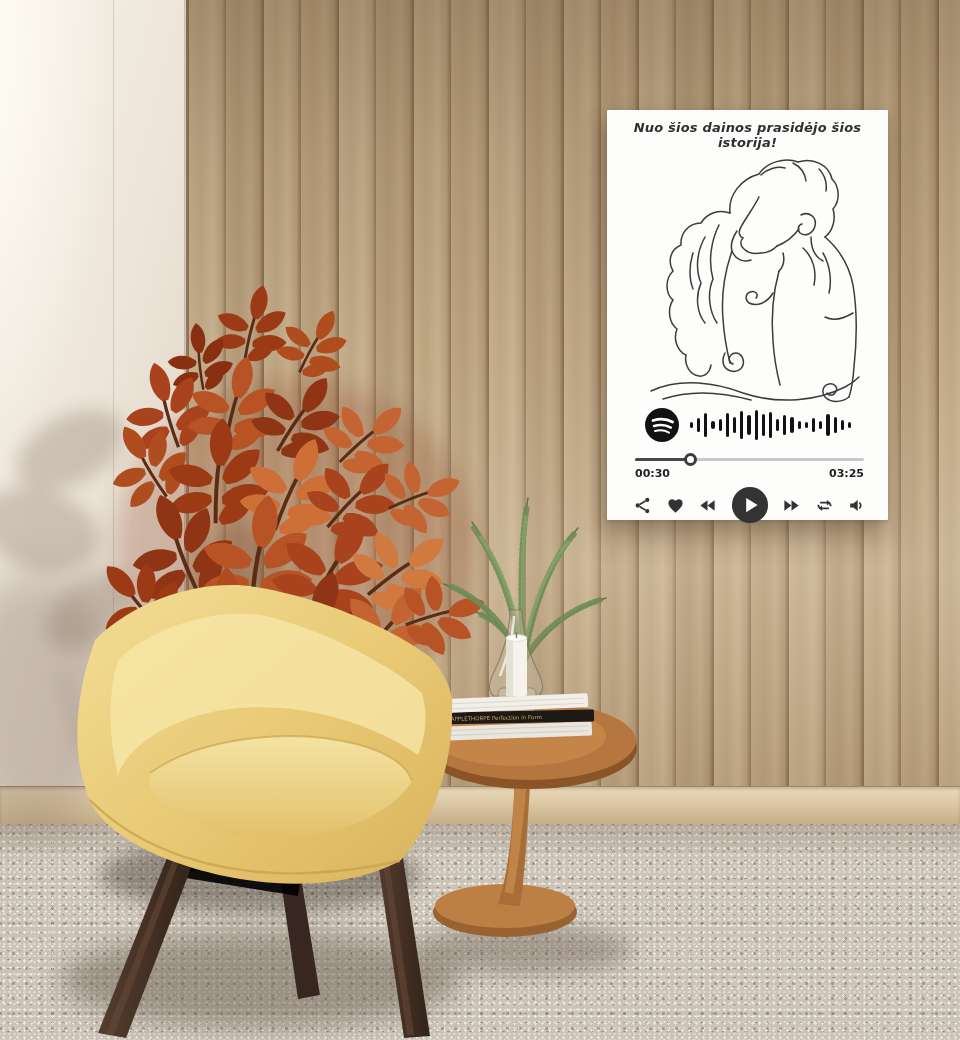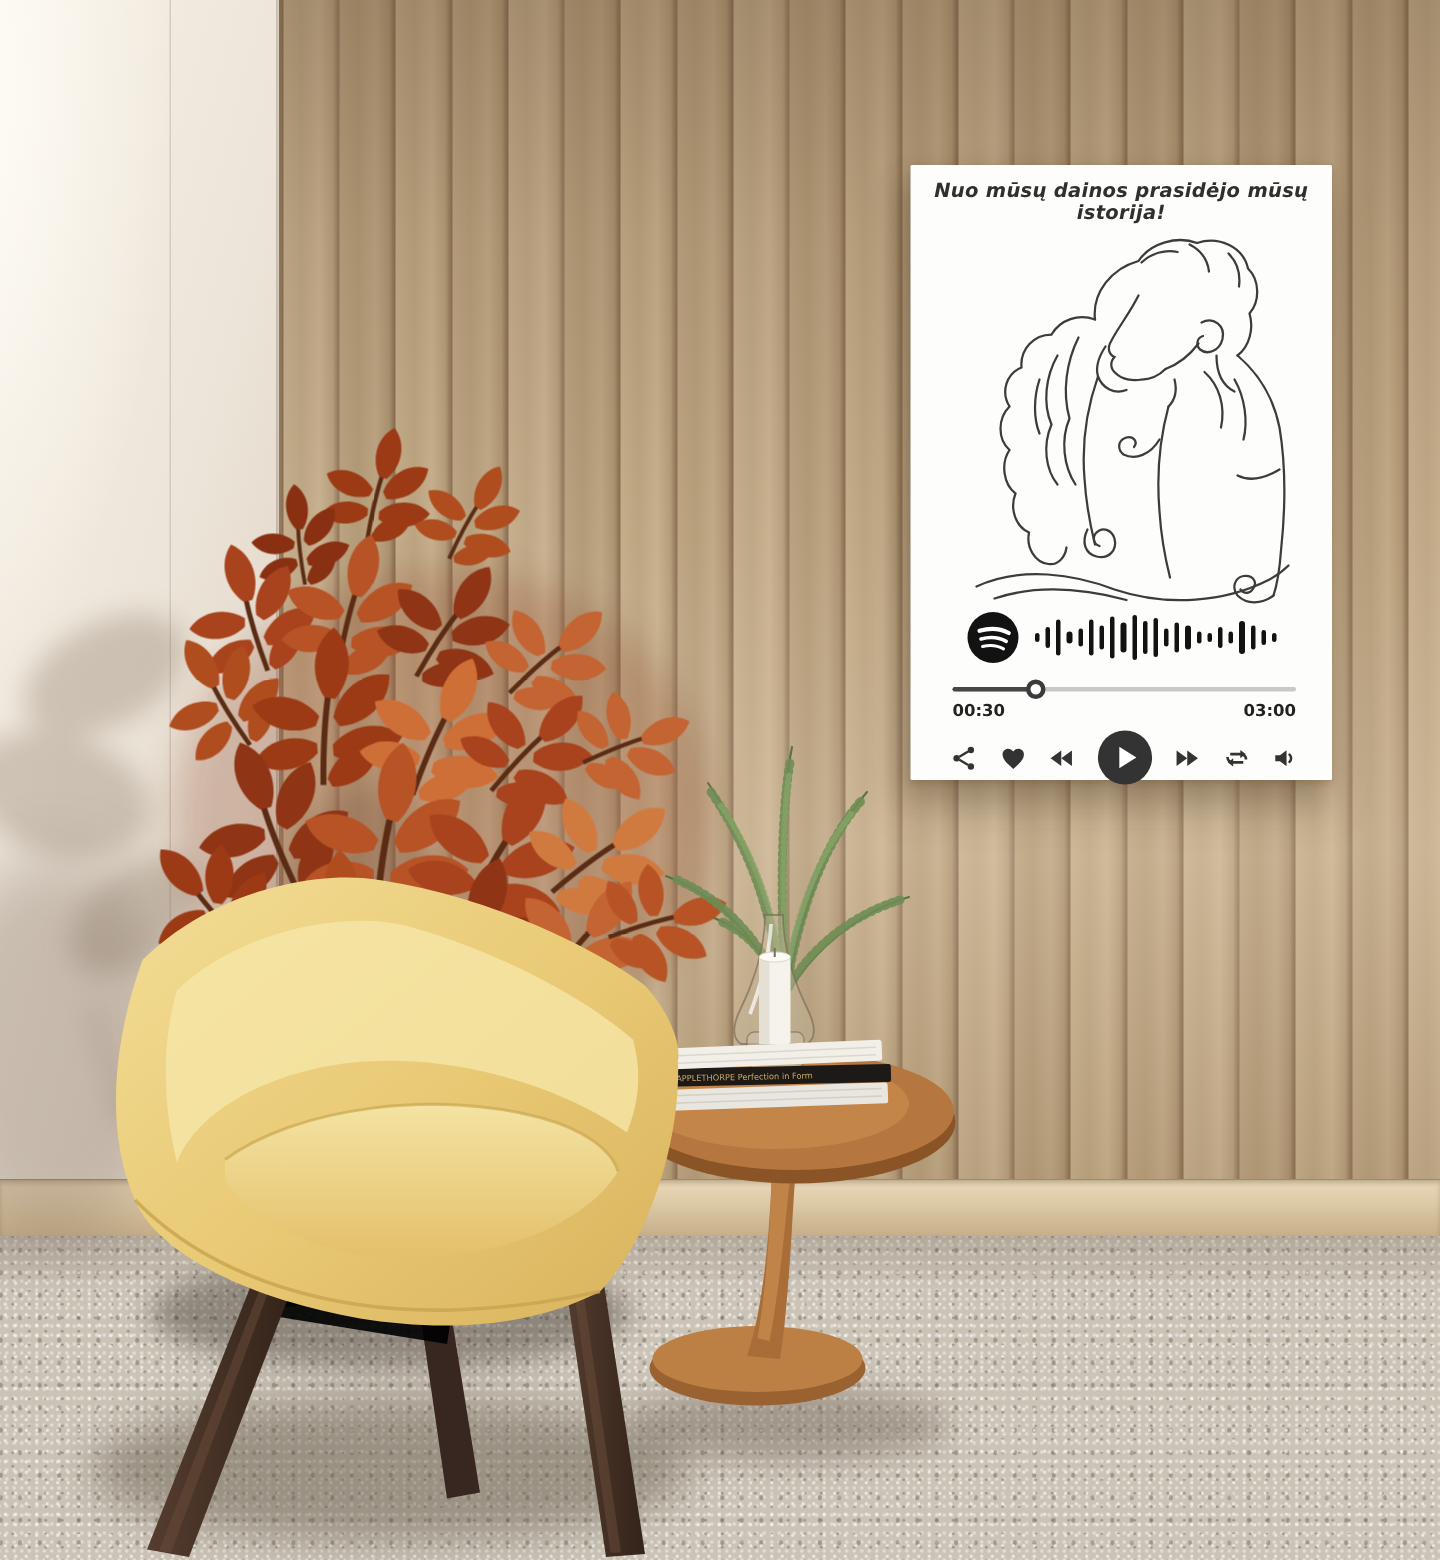--- a/index.html
+++ b/index.html
@@ -84,21 +84,21 @@
       <ellipse cx="40" cy="170" rx="62" ry="40" transform="rotate(18 40 170)"></ellipse>
       <ellipse cx="90" cy="250" rx="50" ry="30" transform="rotate(-40 90 250)"></ellipse>
       <rect x="96" y="300" width="8" height="90" transform="rotate(24 100 345)"></rect>
       <rect x="70" y="310" width="6" height="80" transform="rotate(-18 73 350)"></rect>
       <ellipse cx="240" cy="260" rx="55" ry="95" fill="rgba(95,75,55,.22)"></ellipse>
     </g>
     <ellipse cx="35" cy="340" rx="85" ry="130" fill="rgba(120,100,85,.32)" filter="blur(20px)"></ellipse>
   </svg>
 
   <div class="poster">
-    <div class="poster-title">Nuo mūsų dainos prasidėjo mūsų istorija!</div>
+    <div class="poster-title">Nuo šios dainos prasidėjo šios istorija!</div>
 
     <svg class="poster-art" viewBox="0 0 230 250" fill="none" stroke="#3c3c3c" stroke-width="1.5" stroke-linecap="round">
 
       <path d="M97,60 C95,42 108,26 126,21 C134,9 152,4 165,9 C180,4 196,12 199,26 C207,34 207,48 200,56 C203,66 200,78 192,84"></path>
       <path d="M128,22 C134,16 144,13 152,15 M160,10 C168,14 172,20 173,28 M186,16 C192,22 194,30 193,38"></path>
 
       <path d="M126,44 C120,56 112,66 108,74 C105,79 106,83 110,85 C107,88 107,93 111,96 C115,100 122,101 128,100 C134,100 140,97 144,93"></path>
       <path d="M168,62 C176,58 184,64 182,73 C180,81 172,84 167,80 C164,77 165,72 169,71"></path>
       <path d="M144,93 C152,90 160,84 166,76 M178,84 C178,96 182,104 190,108 M150,100 C152,108 150,114 146,118"></path>
 
@@ -154,21 +154,21 @@
         </div>
     </div>
 
     <div class="progress-row">
       <div class="progress-track"></div>
       <div class="progress-played" style="width: 24%;"></div>
       <div class="progress-knob" style="left: 24%;"></div>
     </div>
     <div class="times-row">
       <span>00:30</span>
-      <span>03:00</span>
+      <span>03:25</span>
     </div>
 
     <div class="controls-row">
       <svg class="ctl" viewBox="0 0 24 24">
         <g fill="#333">
             <circle cx="18" cy="5" r="2.7"></circle>
             <circle cx="6" cy="12" r="2.7"></circle>
             <circle cx="18" cy="19" r="2.7"></circle>
           </g>
         <g stroke="#333" stroke-width="2">

